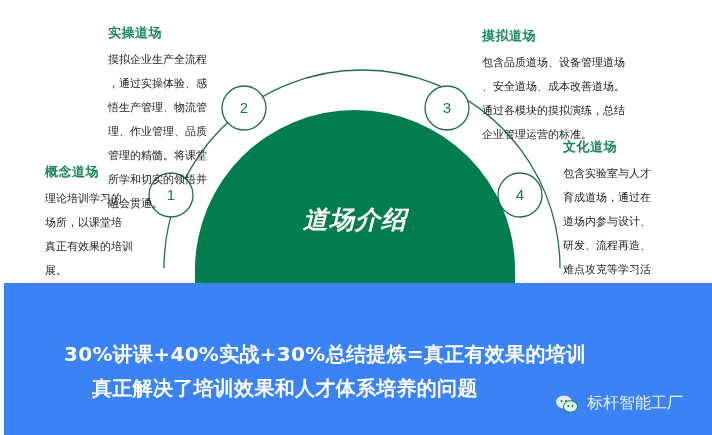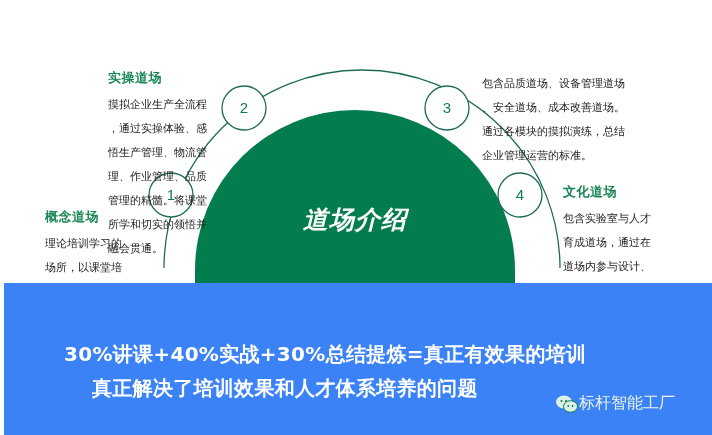--- a/index.html
+++ b/index.html
@@ -8,31 +8,31 @@
 
   .top { position: absolute; left: 0; top: 0; width: 712px; height: 283px; background: #ffffff; overflow: hidden; }
   .diagram-svg { position: absolute; left: 0; top: 0; }
 
   .center-title { position: absolute; left: 255px; top: 203px; width: 200px; text-align: center;
     color: #ffffff; font-size: 25px; font-weight: bold; letter-spacing: 1px; font-style: italic; }
 
   .node-num { position: absolute; width: 40px; text-align: center; color: #147a52;
     font-size: 15px; font-family: "Liberation Sans", sans-serif; }
 
-  .block { position: absolute; margin-top: 45px; }
+  .block { position: absolute; }
   .block .title { color: #1b8757; font-size: 13px; font-weight: bold; margin-bottom: 6px; letter-spacing: 0.5px; }
   .block .body { color: #222222; font-size: 11px; line-height: 24px; white-space: pre-line; }
 
   .bottom { position: absolute; left: 4px; top: 283px; width: 712px; height: 152px; background: #3b82f6; }
   .bottom .line { position: absolute; left: 60px; color: #ffffff; font-size: 20px; font-weight: bold; letter-spacing: 0.3px; white-space: nowrap; }
   .bottom .line1 { top: 58px; }
   .bottom .line2 { top: 92px; margin-left: 28px; }
 
   .watermark { position: absolute; left: 555px; top: 393px; display: flex; align-items: center; }
-  .watermark .wm-text { color: #e8f3ec; font-size: 16px; }
+  .watermark .wm-text { color: #e8f3ec; font-size: 16px; margin-left: 8px; }
 </style>
 </head>
 <body>
 
 <div class="top">
   <svg class="diagram-svg" width="712" height="283" viewBox="0 0 712 283">
 
     <path d="M 164 268 A 195 195 0 0 1 560 268" fill="none" stroke="#1e6b57" stroke-width="1.3"></path>
 
     <path d="M 195 283 L 195 270 A 160 160 0 0 1 515 270 L 515 283 Z" fill="#037d4d"></path>
@@ -63,20 +63,21 @@
     <div class="body">摸拟企业生产全流程
 ，通过实操体验、感
 悟生产管理、物流管
 理、作业管理、品质
 管理的精髓。将课堂
 所学和切实的领悟并
 融会贯通。</div>
   </div>
 
   <div class="block" style="left:482px; top:27px; width:175px;">
+    <div class="title">摸拟道场</div>
     <div class="body">包含品质道场、设备管理道场
 、安全道场、成本改善道场。
 通过各模块的摸拟演练，总结
 企业管理运营的标准。</div>
   </div>
 
   <div class="block" style="left:563px; top:138px; width:110px;">
     <div class="title">文化道场</div>
     <div class="body">包含实验室与人才
 育成道场，通过在

